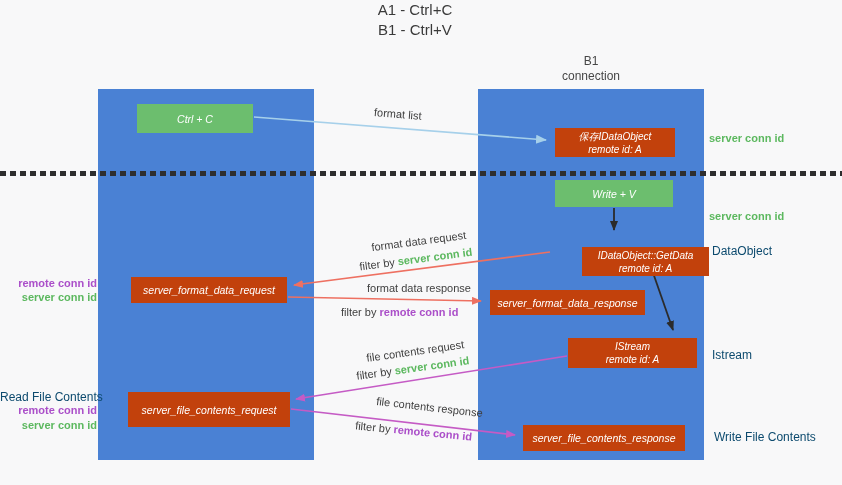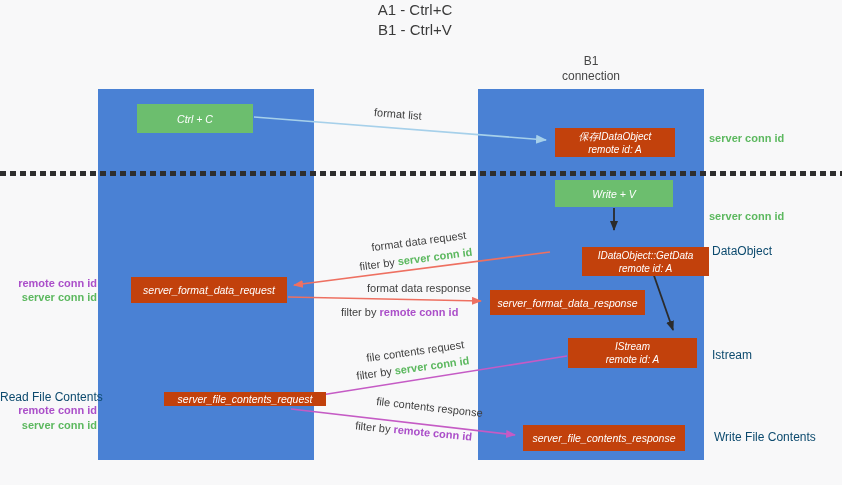--- a/index.html
+++ b/index.html
@@ -101,21 +101,21 @@
 
   <div class="box orange" style="left:131px;top:277px;width:156px;height:26px;">
     <span>server_format_data_request</span>
   </div>
 
   <div class="box orange two-line" style="left:568px;top:338px;width:129px;height:30px;">
     <span>IStream</span>
     <span>remote id: A</span>
   </div>
 
-  <div class="box orange" style="left:128px;top:392px;width:162px;height:14px;margin-left:36px;">
+  <div class="box orange" style="left:128px;top:392px;width:162px;height:35px;">
     <span>server_file_contents_request</span>
   </div>
 
   <div class="box orange" style="left:523px;top:425px;width:162px;height:26px;">
     <span>server_file_contents_response</span>
   </div>
 
   <div class="arrow-label" style="left:374px;top:108px;transform:rotate(4.5deg);">format list</div>
 
   <div class="arrow-label" style="left:371px;top:235px;transform:rotate(-7.5deg);">format data request</div>

